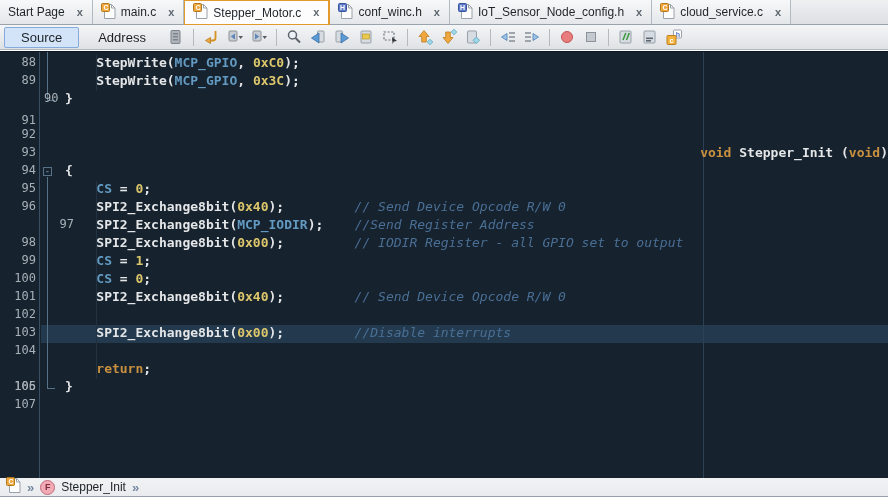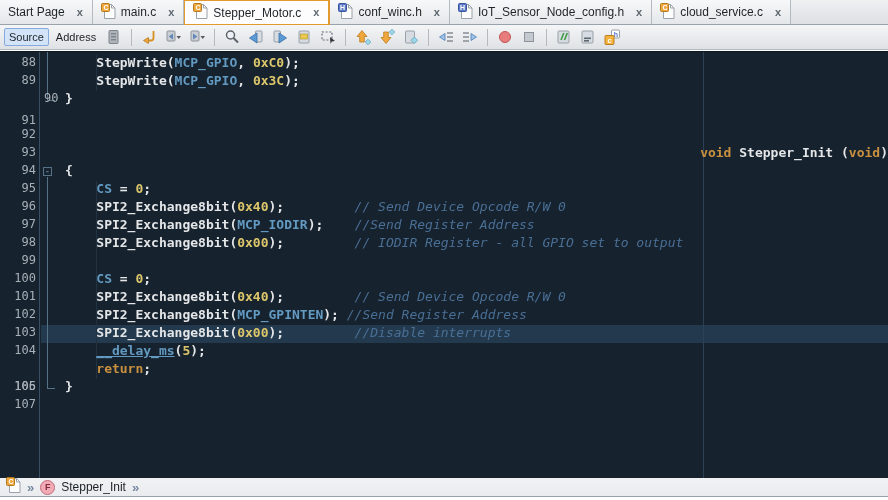--- a/index.html
+++ b/index.html
@@ -16,21 +16,21 @@
        white-space:nowrap;cursor:default;box-sizing:border-box;}
   .tab.active{background:#fdfdfd;border:1px solid #e39a2d;border-right:2px solid #e39a2d;
        margin-bottom:-1px;position:relative;z-index:2;}
   .tab .close{margin-left:7px;color:#5e6principal670;color:#5e6670;font-size:11px;font-weight:bold;line-height:1;}
   .tab svg{flex:0 0 auto;}
 
   
   #toolbar{position:absolute;left:0;top:25px;width:888px;height:25px;
            background:linear-gradient(#f4f5f7,#dfe2e5);border-bottom:1px solid #b3b9bf;
            display:flex;align-items:center;padding:0 4px;box-sizing:border-box;gap:2px;}
-  .tbtn{font-size:11px;color:#1c2126;padding:2px 4px;border:1px solid transparent;border-radius:2px;}
+  .tbtn{font-size:13px;color:#1c2126;padding:2px 16px;border:1px solid transparent;border-radius:2px;}
   .tbtn.selected{background:#d3e4f8;border:1px solid #84abdc;}
   .tsep{width:1px;height:17px;background:#b6babe;margin:0 4px;}
   .ticon{width:22px;height:21px;display:flex;align-items:center;justify-content:center;border-radius:2px;}
 
   
   #editor{position:absolute;left:0;top:51px;width:888px;height:427px;
           background:var(--ed-bg);overflow:hidden;border-top:1px solid #0d1722;}
   #editor *{box-sizing:border-box;}
   .gutter-sep{position:absolute;left:39px;top:0;width:1px;height:100%;background:var(--ed-sep);}
   .margin-line{position:absolute;top:0;width:1px;height:100%;background:var(--ed-margin);}
@@ -281,35 +281,34 @@
       <div class="gut-num" style="top: 75px;">92</div>
       <div class="code-line" style="top: 75px;"></div>
       <div class="gut-num" style="top: 93px;">93</div>
       <div class="code-line" style="top: 93px; text-align: right;"><span class="tk-k">void</span><span class="tk-p"> </span><span class="tk-f">Stepper_Init</span><span class="tk-p"> (</span><span class="tk-k">void</span><span class="tk-p">)</span></div>
       <div class="gut-num" style="top: 111px;">94</div>
       <div class="code-line" style="top: 111px;"><span class="tk-p">{</span></div>
       <div class="gut-num" style="top: 129px;">95</div>
       <div class="code-line" style="top: 129px;"><span class="tk-p">    </span><span class="tk-m">CS</span><span class="tk-p"> = </span><span class="tk-n">0</span><span class="tk-p">;</span></div>
       <div class="gut-num" style="top: 147px;">96</div>
       <div class="code-line" style="top: 147px;"><span class="tk-p">    </span><span class="tk-f">SPI2_Exchange8bit</span><span class="tk-p">(</span><span class="tk-n">0x40</span><span class="tk-p">);         </span><span class="tk-c">// Send Device Opcode R/W 0</span></div>
-      <div class="gut-num" style="top: 165px;">97</div>
+      <div class="gut-num" style="top: 165px; margin-left: 38px;">97</div>
       <div class="code-line" style="top: 165px;"><span class="tk-p">    </span><span class="tk-f">SPI2_Exchange8bit</span><span class="tk-p">(</span><span class="tk-m">MCP_IODIR</span><span class="tk-p">);    </span><span class="tk-c">//Send Register Address</span></div>
       <div class="gut-num" style="top: 183px;">98</div>
       <div class="code-line" style="top: 183px;"><span class="tk-p">    </span><span class="tk-f">SPI2_Exchange8bit</span><span class="tk-p">(</span><span class="tk-n">0x00</span><span class="tk-p">);         </span><span class="tk-c">// IODIR Register - all GPIO set to output</span></div>
       <div class="gut-num" style="top: 201px;">99</div>
+      <div class="code-line" style="top: 201px;"><span class="tk-p">    </span><span class="tk-m">CS</span><span class="tk-p"> = </span><span class="tk-n">1</span><span class="tk-p">;</span></div>
       <div class="gut-num" style="top: 219px;">100</div>
       <div class="code-line" style="top: 219px;"><span class="tk-p">    </span><span class="tk-m">CS</span><span class="tk-p"> = </span><span class="tk-n">0</span><span class="tk-p">;</span></div>
       <div class="gut-num" style="top: 237px;">101</div>
       <div class="code-line" style="top: 237px;"><span class="tk-p">    </span><span class="tk-f">SPI2_Exchange8bit</span><span class="tk-p">(</span><span class="tk-n">0x40</span><span class="tk-p">);         </span><span class="tk-c">// Send Device Opcode R/W 0</span></div>
       <div class="gut-num" style="top: 255px;">102</div>
-      <div class="code-line" style="top: 255px;"><span class="tk-p">    </span><span class="tk-f">SPI2_Exchange8bit</span><span class="tk-p">(</span><span class="tk-m">MCP_GPINTEN</span><span class="tk-p">); </span><span class="tk-c">//Send Register Address</span></div>
       <div class="gut-num" style="top: 273px;">103</div>
       <div class="code-line" style="top: 273px;"><span class="tk-p">    </span><span class="tk-f">SPI2_Exchange8bit</span><span class="tk-p">(</span><span class="tk-n">0x00</span><span class="tk-p">);         </span><span class="tk-c">//Disable interrupts</span></div>
       <div class="gut-num" style="top: 291px;">104</div>
-      <div class="code-line" style="top: 291px;"><span class="tk-p">    </span><span class="tk-u">__delay_ms</span><span class="tk-p">(</span><span class="tk-n">5</span><span class="tk-p">);</span></div>
       <div class="gut-num" style="top: 327px;">105</div>
       <div class="code-line" style="top: 309px;"><span class="tk-p">    </span><span class="tk-k">return</span><span class="tk-p">;</span></div>
       <div class="gut-num" style="top: 327px;">106</div>
       <div class="code-line" style="top: 327px;"><span class="tk-p">}</span></div>
       <div class="gut-num" style="top: 345px;">107</div>
       <div class="code-line" style="top: 345px;"></div>
     </div>
   <div id="breadcrumb">
     <span id="bc-file-icon"><svg width="15" height="16" viewBox="0 0 15 16">
           <path d="M3.5 1.5h7l3.5 3.5v10.5h-10.5z" fill="#fdfdfd" stroke="#9aa2ac"></path>

